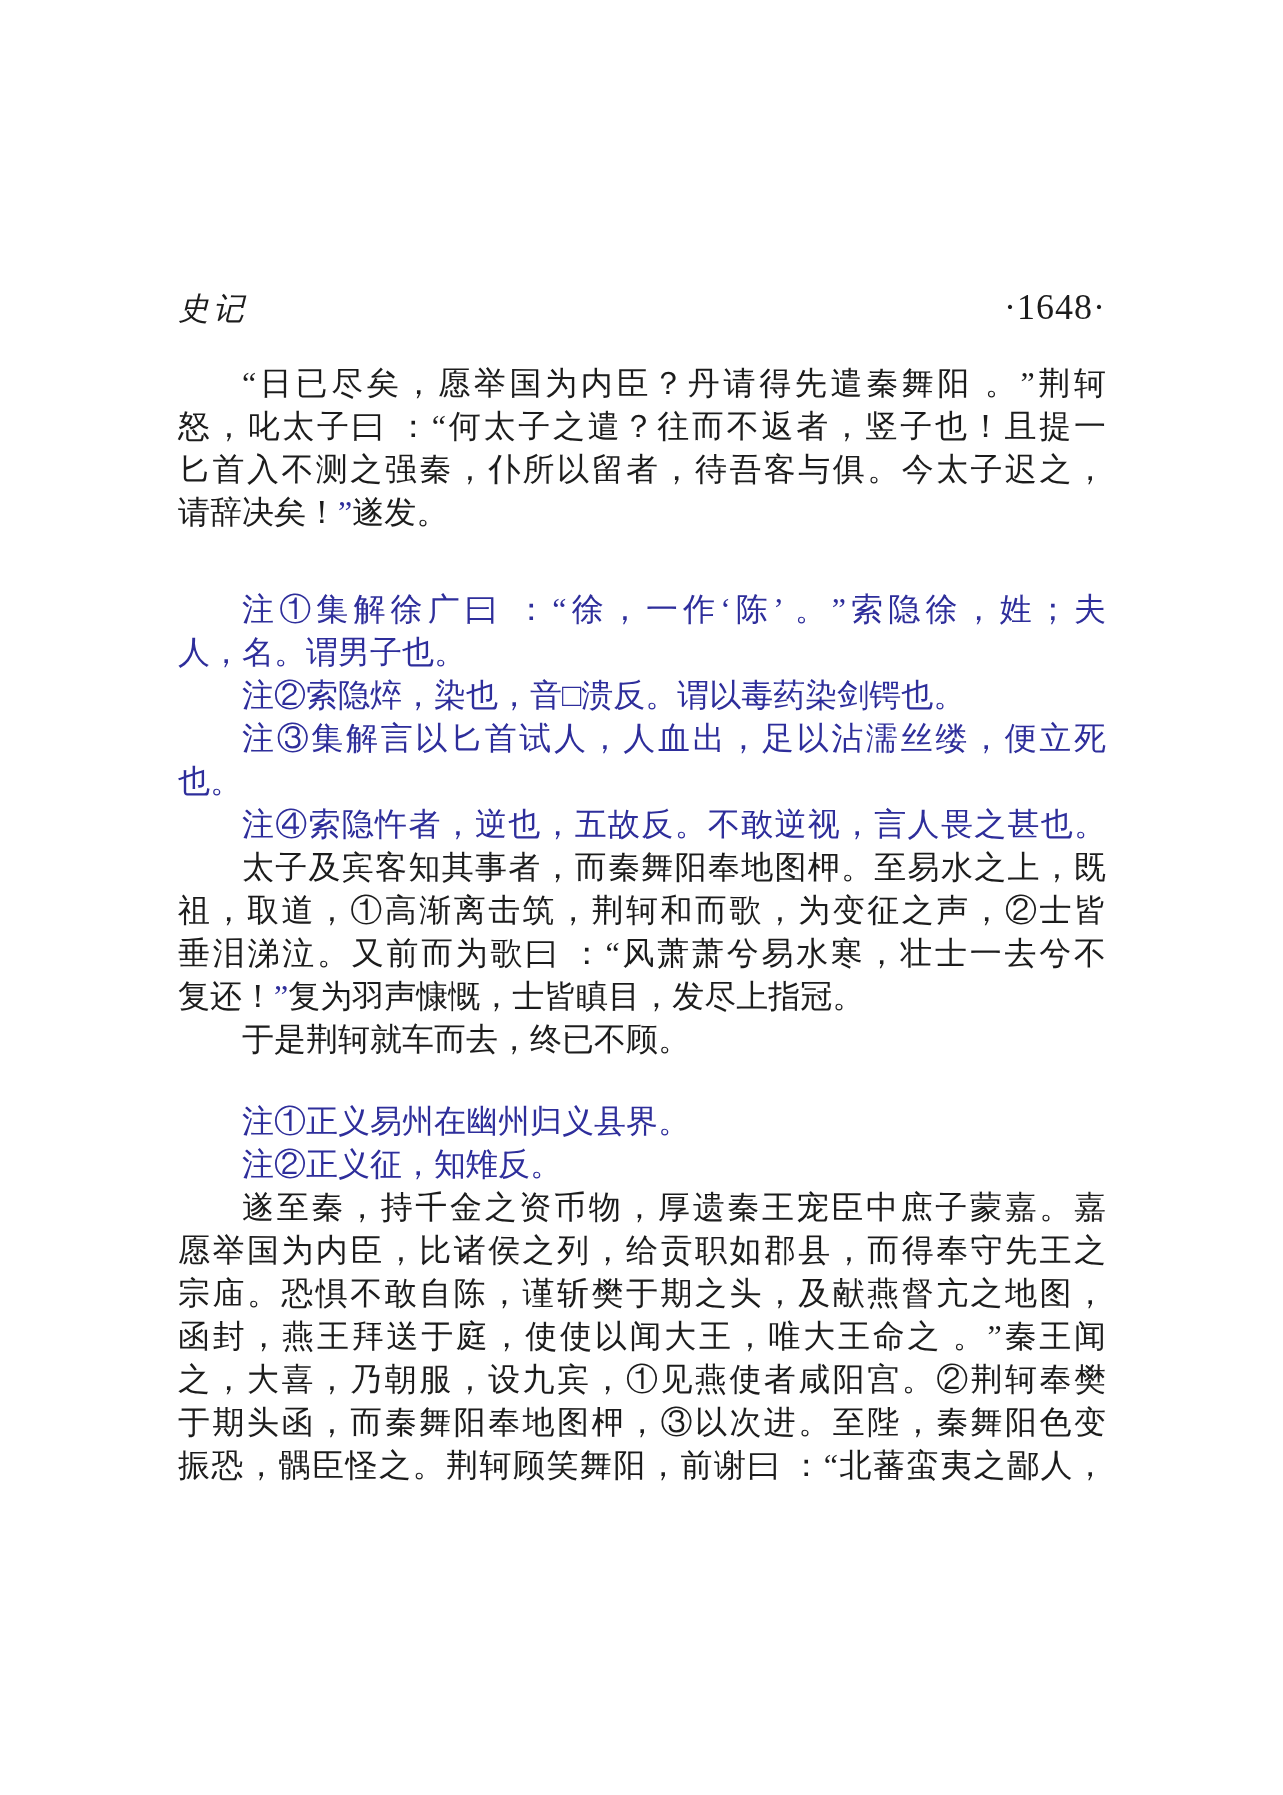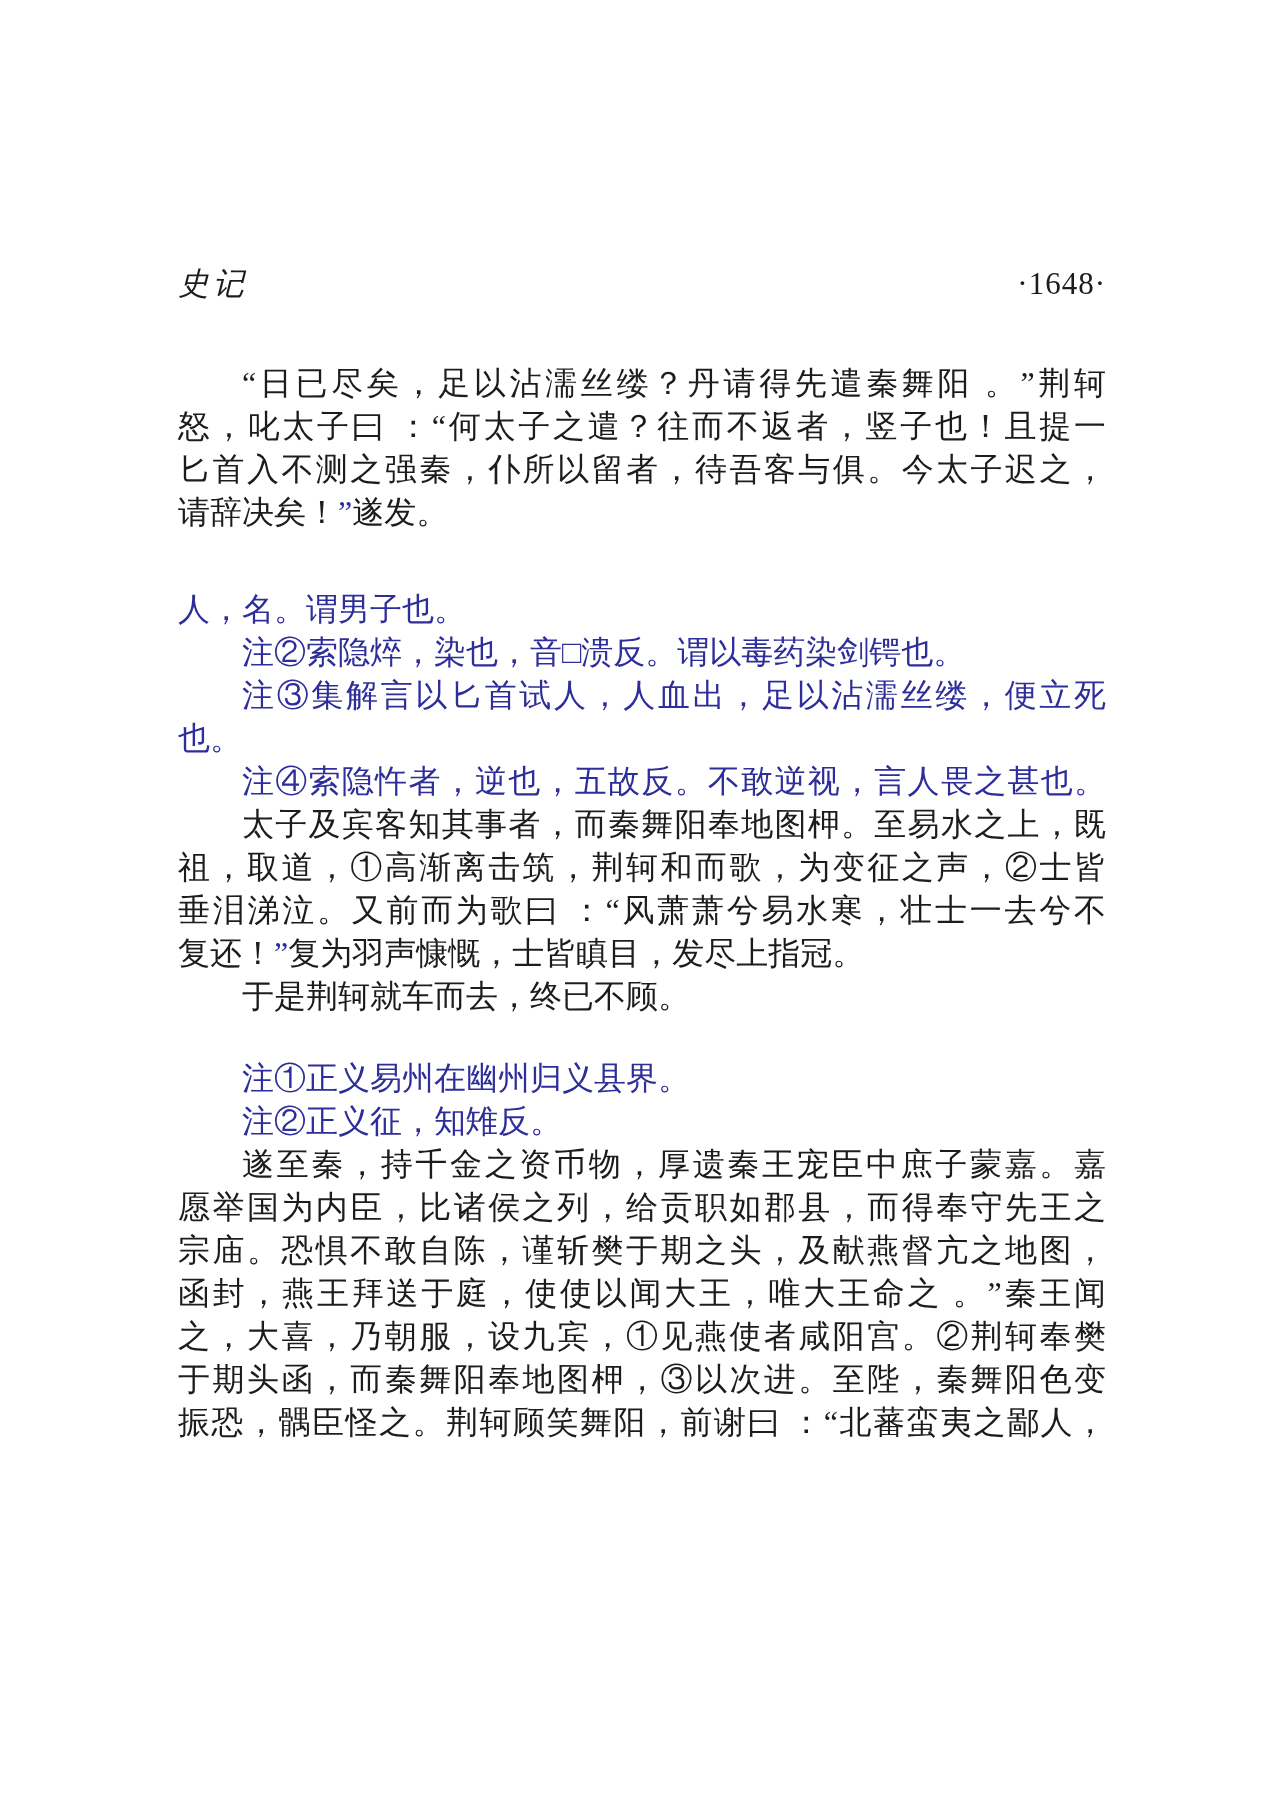--- a/index.html
+++ b/index.html
@@ -27,22 +27,23 @@
     align-items: baseline;
     color: #1c1c1c;
     text-align: center;
   }
   .book-title {
     font-size: 31px;
     font-style: italic; 
     letter-spacing: 4px;
   }
   .page-number {
-    font-size: 31px;
+    font-size: 36px;
     letter-spacing: 1px;
+    margin-top: 24px;
   }
   .page-body {
     position: absolute;
     left: 178px;
     top: 362px;
     width: 928px;
     font-size: 32px;
   }
   .line {
     height: 43px;
@@ -66,25 +67,26 @@
 </style>
 </head>
 <body>
 
 <div class="sheet" style="background: rgb(255, 255, 255);">
   <div class="page-header">
     <span class="book-title">史记</span>
     <span class="page-number">·1648·</span>
   </div>
   <div class="page-body">
-      <div class="line indent just"><span class="seg-ink">“日已尽矣，足以沾濡丝缕？丹请得先遣秦舞阳 。”荆轲</span></div>
+      <div class="line indent just"><span class="seg-ink">“日已尽矣，愿举国为内臣？丹请得先遣秦舞阳 。”荆轲</span></div>
       <div class="line just"><span class="seg-ink">怒，叱太子曰 ：“何太子之遣？往而不返者，竖子也！且提一</span></div>
       <div class="line just"><span class="seg-ink">匕首入不测之强秦，仆所以留者，待吾客与俱。今太子迟之，</span></div>
       <div class="line"><span class="seg-ink">请辞决矣！</span><span class="seg-note">”</span><span class="seg-ink">遂发。</span></div>
       <div class="gap" style="height: 54px;"></div>
+      <div class="line indent just"><span class="seg-note">注①集解徐广曰 ：“徐，一作‘陈’ 。”索隐徐，姓；夫</span></div>
       <div class="line"><span class="seg-note">人，名。谓男子也。</span></div>
       <div class="line indent"><span class="seg-note">注②索隐焠，染也，音□溃反。谓以毒药染剑锷也。</span></div>
       <div class="line indent just"><span class="seg-note">注③集解言以匕首试人，人血出，足以沾濡丝缕，便立死</span></div>
       <div class="line"><span class="seg-note">也。</span></div>
       <div class="line indent just"><span class="seg-note">注④索隐忤者，逆也，五故反。不敢逆视，言人畏之甚也。</span></div>
       <div class="line indent just"><span class="seg-ink">太子及宾客知其事者，而秦舞阳奉地图柙。至易水之上，既</span></div>
       <div class="line just"><span class="seg-ink">祖，取道，①高渐离击筑，荆轲和而歌，为变征之声，②士皆</span></div>
       <div class="line just"><span class="seg-ink">垂泪涕泣。又前而为歌曰 ：“风萧萧兮易水寒，壮士一去兮不</span></div>
       <div class="line"><span class="seg-ink">复还！</span><span class="seg-note">”</span><span class="seg-ink">复为羽声慷慨，士皆瞋目，发尽上指冠。</span></div>
       <div class="line indent"><span class="seg-ink">于是荆轲就车而去，终已不顾。</span></div>

